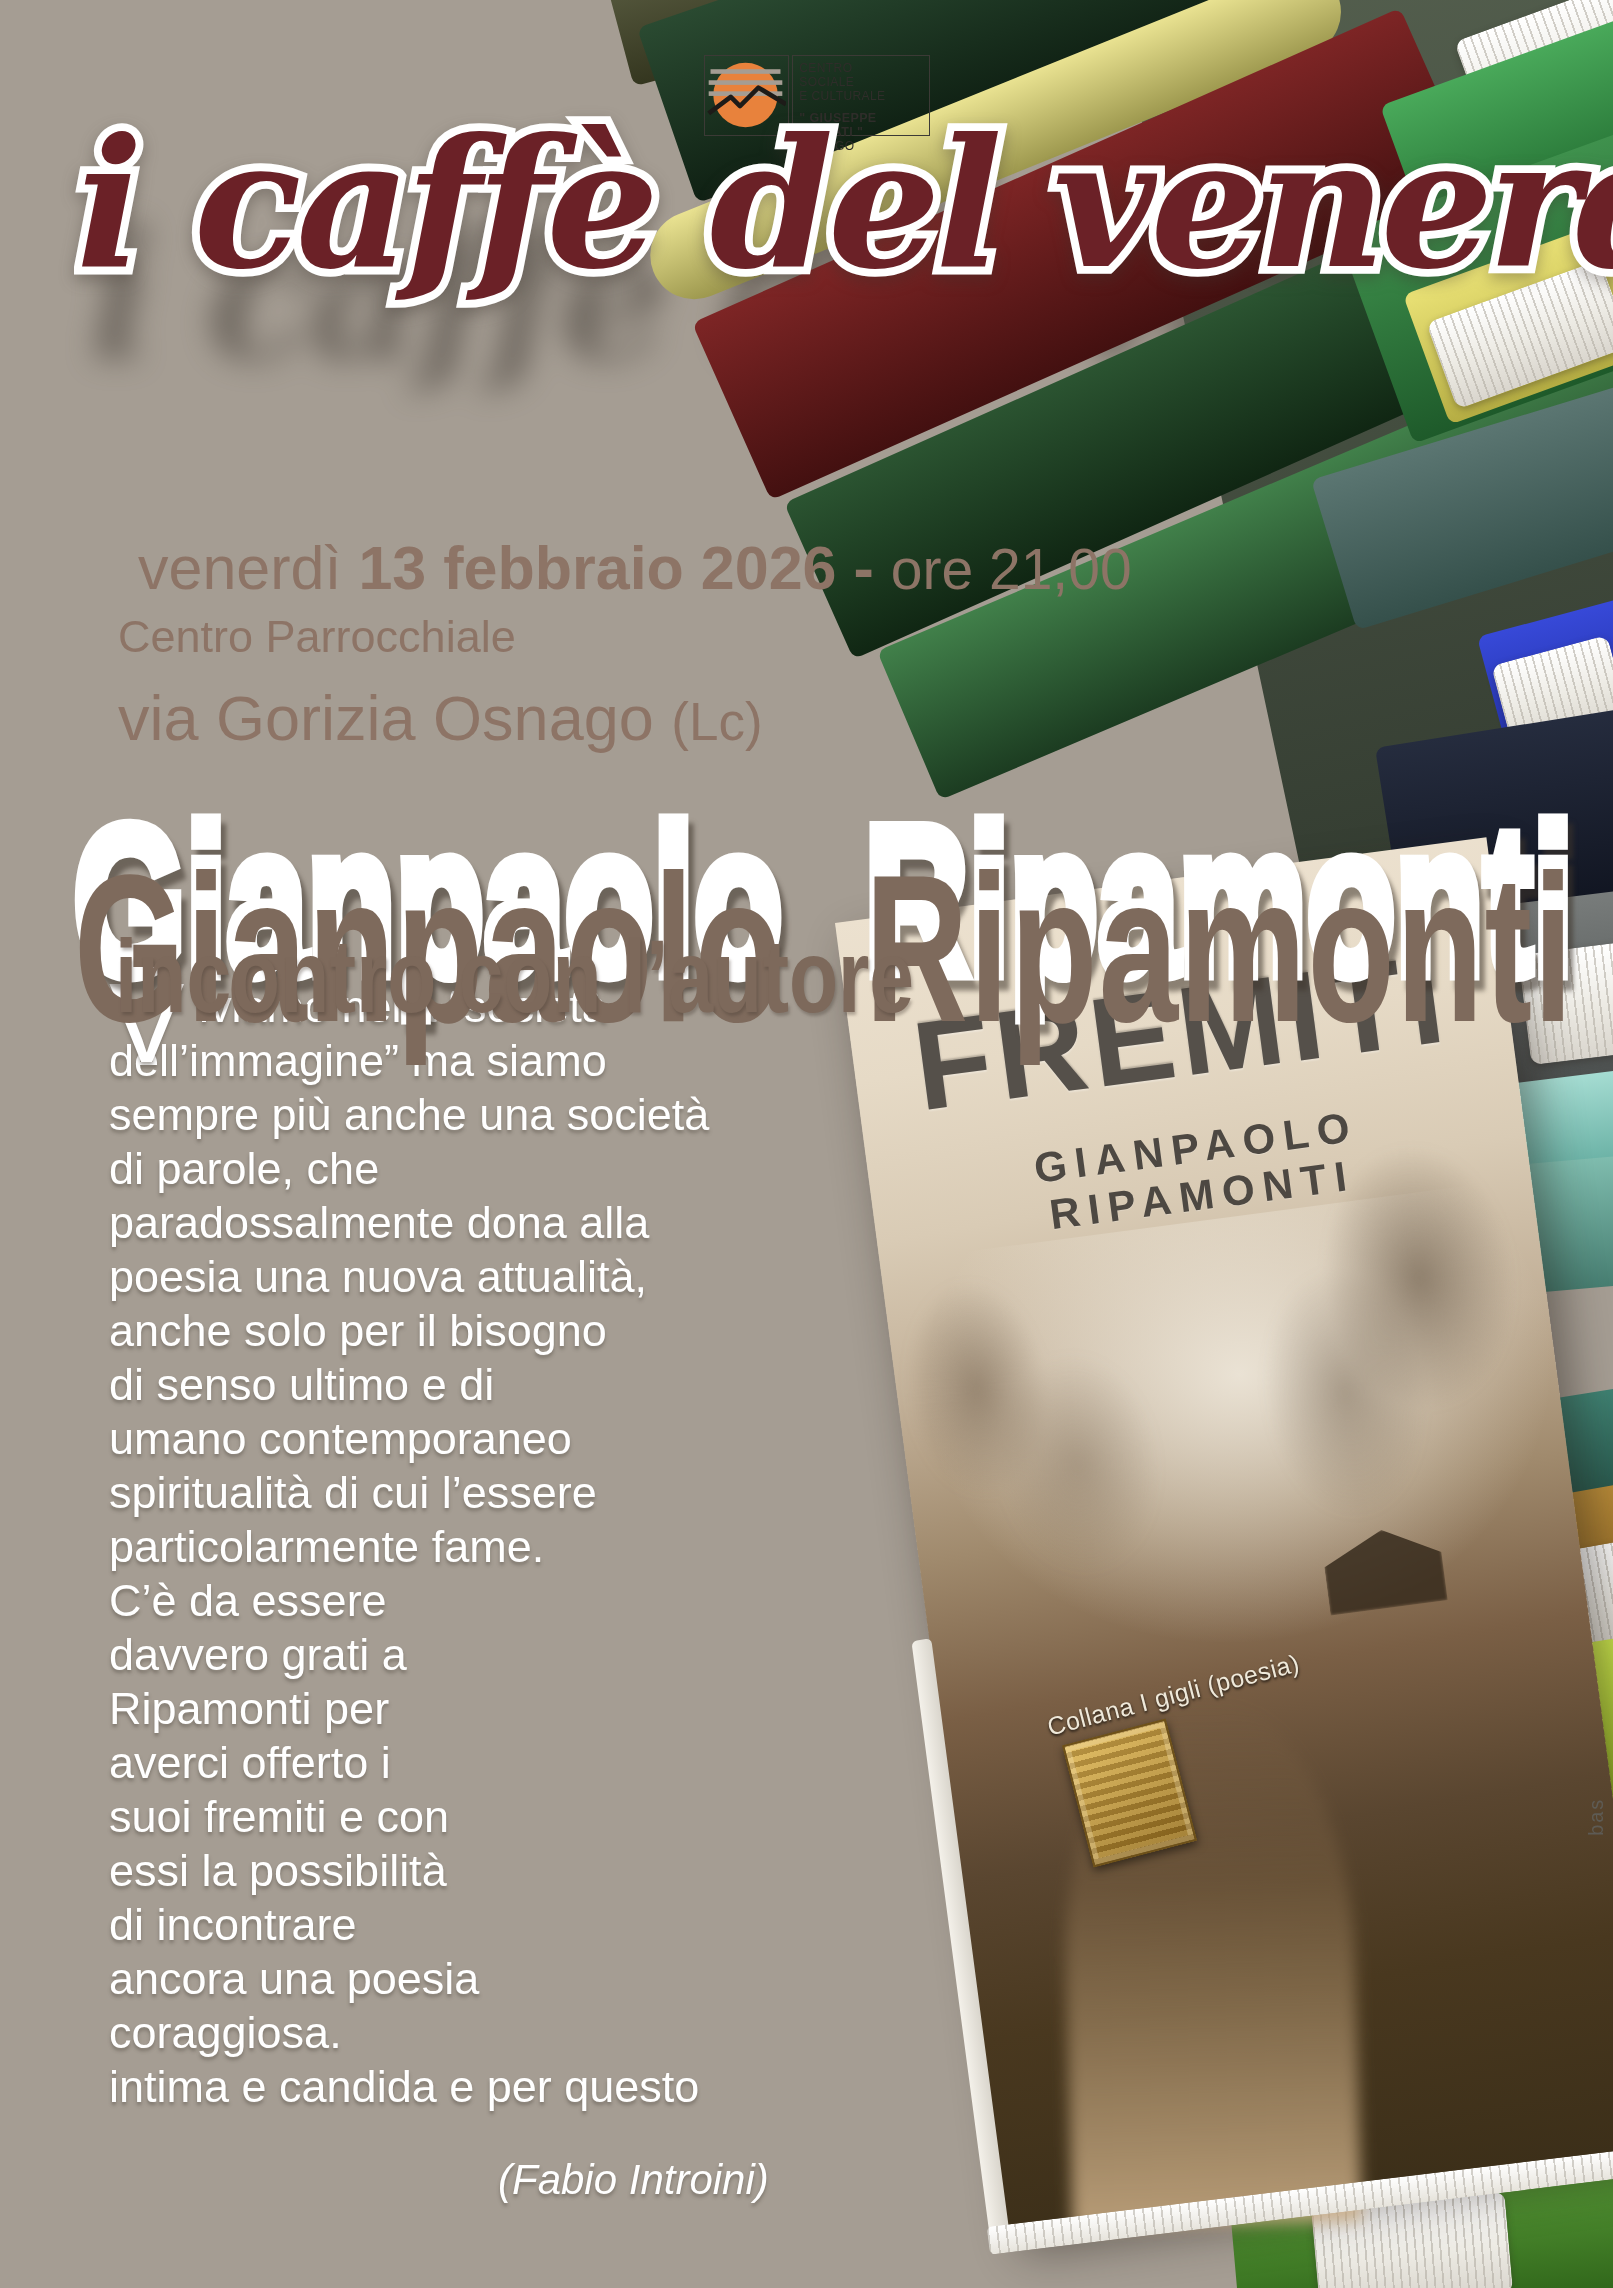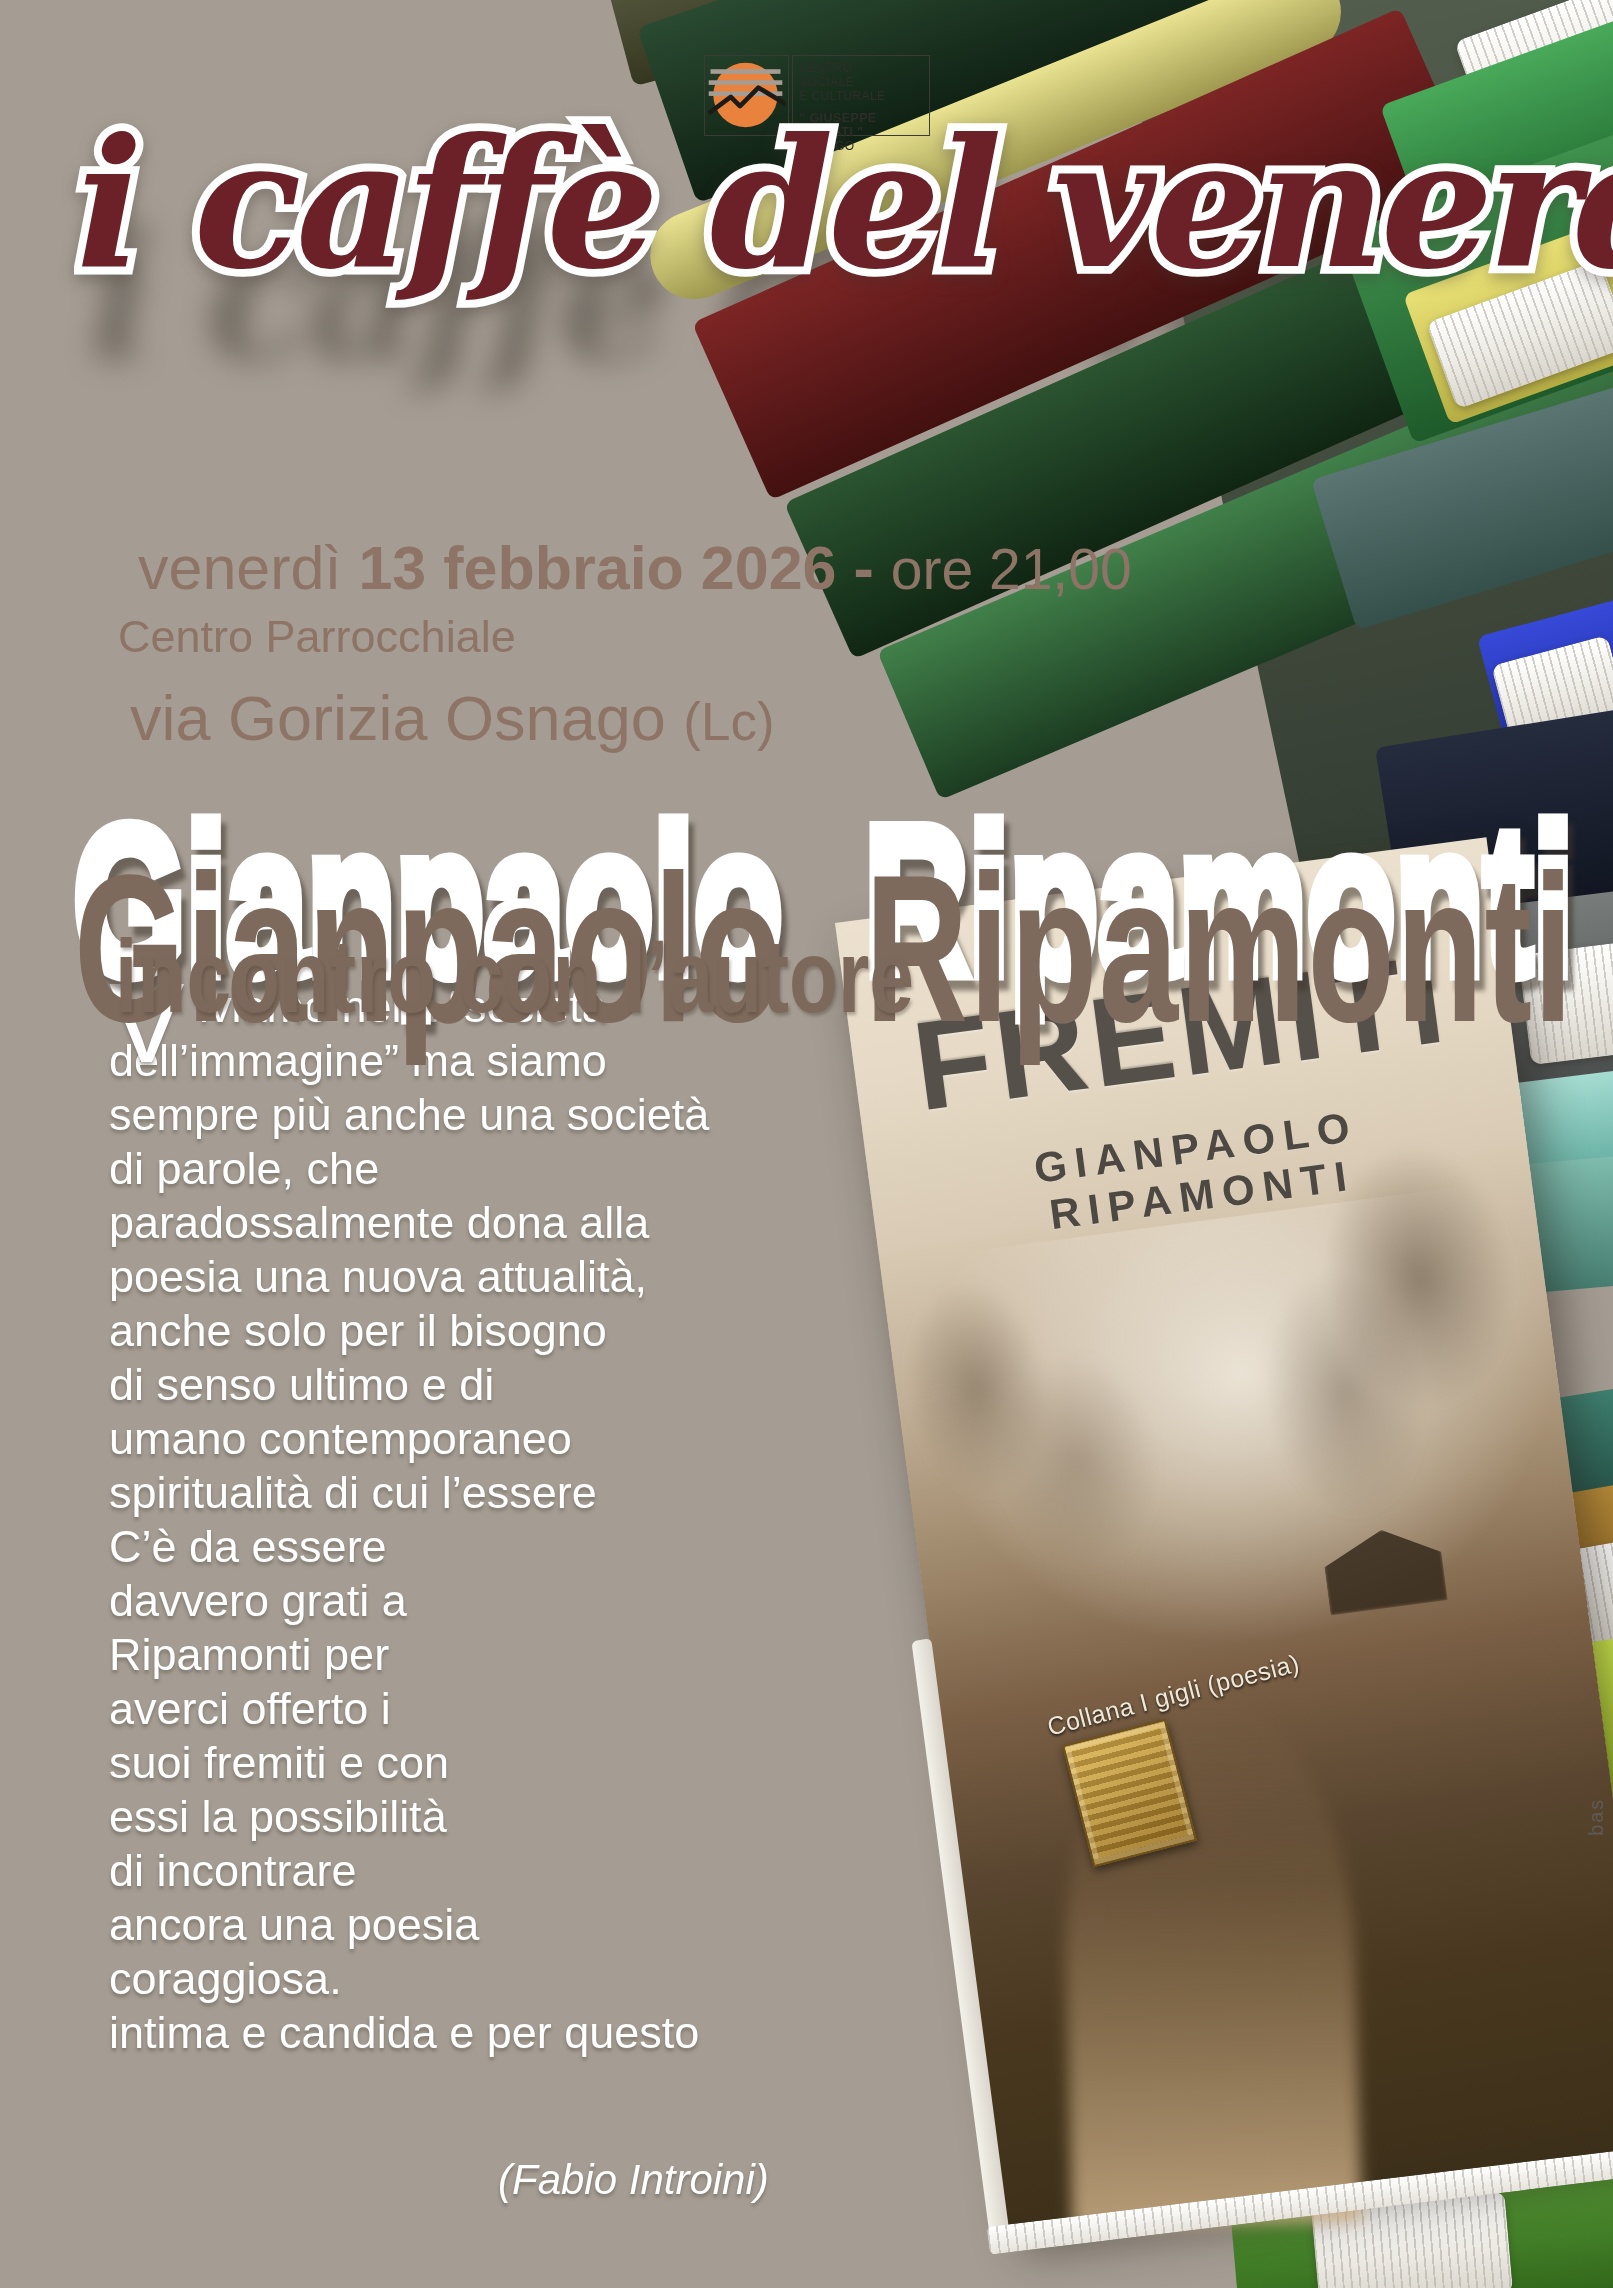--- a/index.html
+++ b/index.html
@@ -45,21 +45,21 @@
     filter:drop-shadow(0 6.5px 7.4px rgba(60,52,45,.35));
   }
   .title-fill{position:relative; color:#6b2127;}
   
   .event{position:absolute; left:118px; top:533px; z-index:5; color:#8d7466; white-space:nowrap;}
   .ev1{font-size:61px;}
   .ev1 .wd{font-weight:normal;margin-left:20px;}
   .ev1 .dt{font-weight:bold;}
   .ev1 .tm{font-size:57px;}
   .ev2{font-size:45px; margin-top:8px;}
-  .ev3{font-size:63px; margin-top:18.5px;margin-left:12px;}
+  .ev3{font-size:63px; margin-top:18.5px;}
   .ev3 .lc{font-size:53px;}
   
   .author-wrap{position:absolute; left:74px; top:764px; z-index:6; white-space:pre;}
   .author-scale{transform:scale(0.68,1); transform-origin:left top;}
   .author-layer{
     font-size:210px; font-weight:bold; line-height:1; letter-spacing:1.8px; white-space:pre;
     font-family:"Liberation Sans", sans-serif;
   }
   .author-stroke{
     position:absolute; left:0; top:0; color:#fff; -webkit-text-stroke:14.8px #ffffff;
@@ -249,20 +249,21 @@
         <div>iviamo nella “società</div>
         <div>dell’immagine” ma siamo</div>
         <div>sempre più anche una società</div>
         <div>di parole, che</div>
         <div>paradossalmente dona alla</div>
         <div>poesia una nuova attualità,</div>
         <div>anche solo per il bisogno</div>
         <div>di senso ultimo e di</div>
         <div>umano contemporaneo</div>
         <div>spiritualità di cui l’essere</div>
+        <div>particolarmente fame.</div>
         <div>C’è da essere</div>
         <div>davvero grati a</div>
         <div>Ripamonti per</div>
         <div>averci offerto i</div>
         <div>suoi fremiti e con</div>
         <div>essi la possibilità</div>
         <div>di incontrare</div>
         <div>ancora una poesia</div>
         <div>coraggiosa.</div>
         <div>intima e candida e per questo</div>

